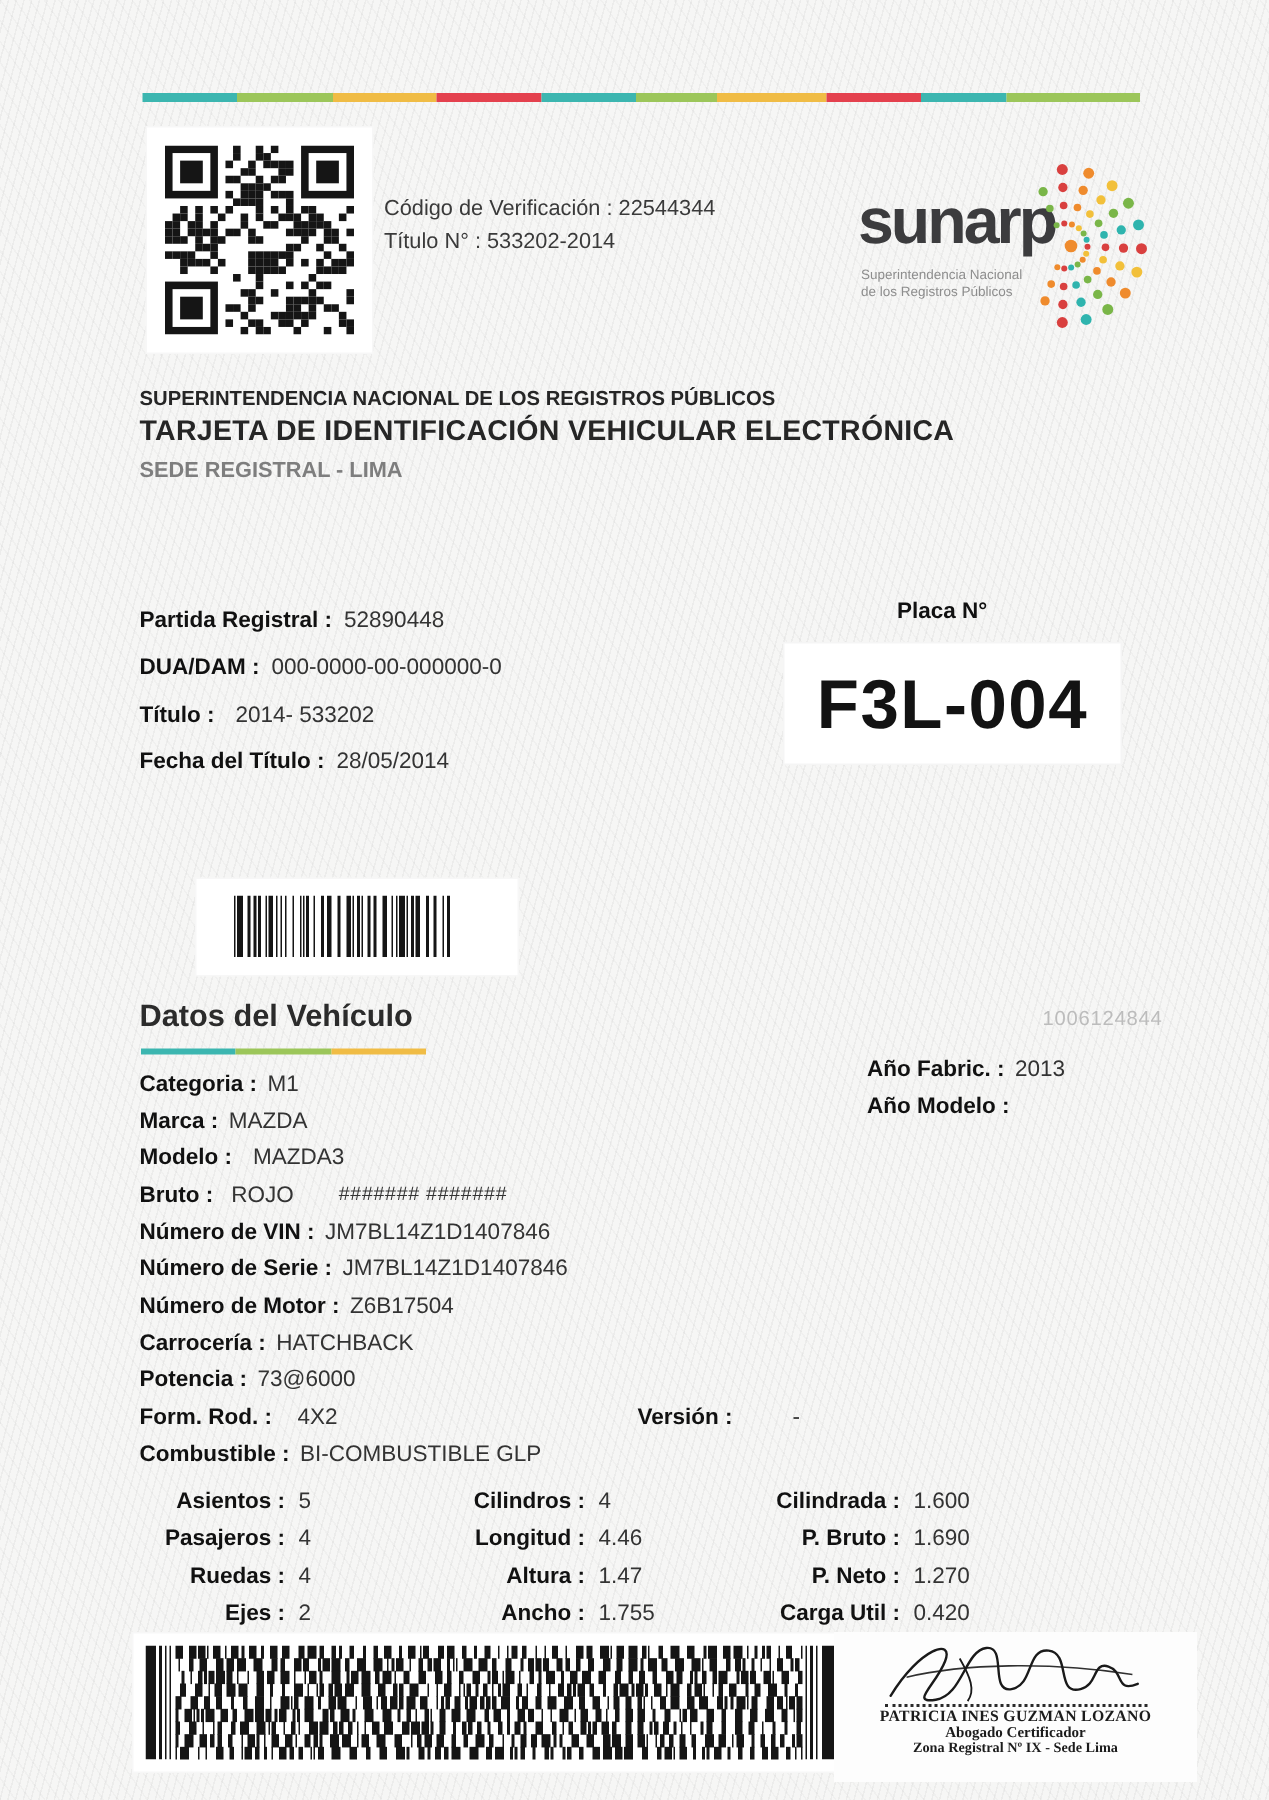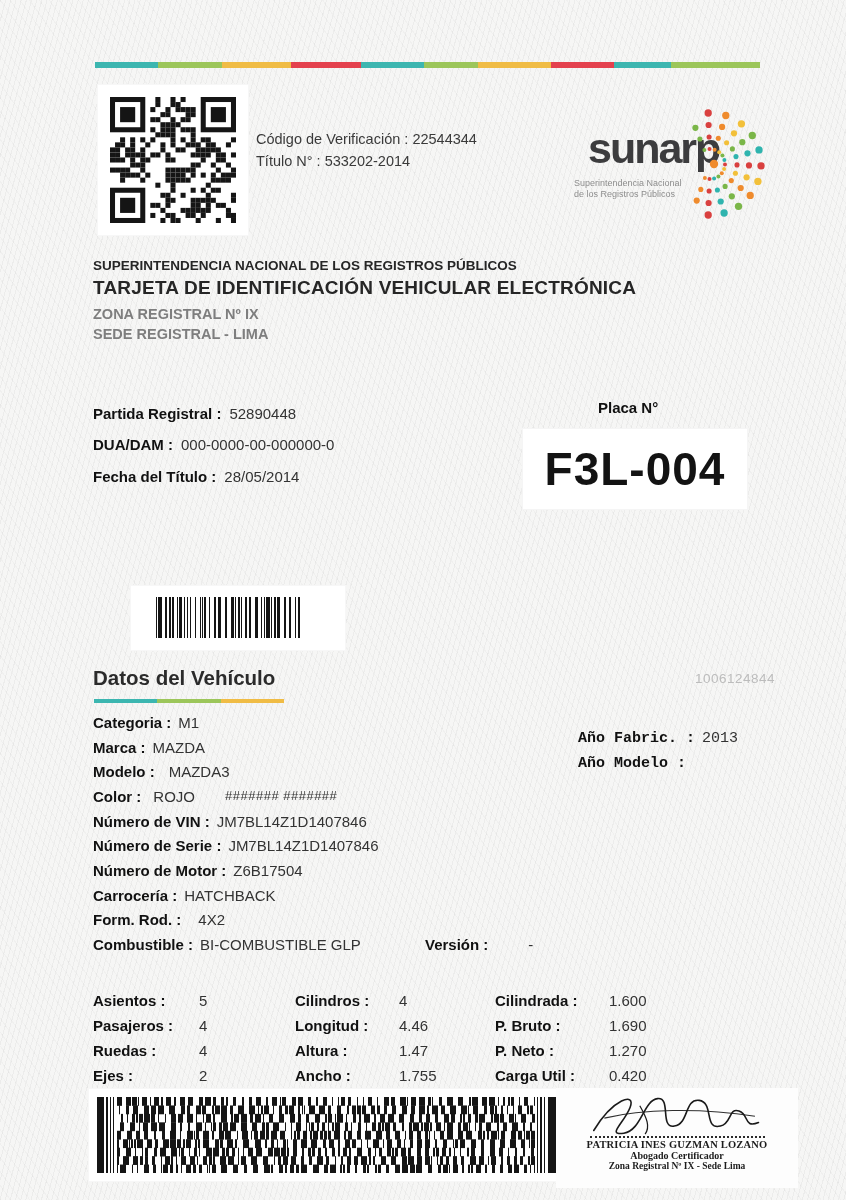--- a/index.html
+++ b/index.html
@@ -13,21 +13,21 @@
   }
   .whitebox{position:absolute;background:#fff;border:1px solid rgba(0,0,0,0.03);}
   
   .stripe{position:absolute;left:95px;top:62px;width:665px;height:6px;display:flex;}
   .stripe span{height:100%;}
   
   .vertext{position:absolute;left:256px;top:129px;font-size:14.5px;color:#3a3a3a;line-height:21.5px;}
   .vertext .vlab{color:#3a3a3a;}
   
   .logo{position:absolute;left:572px;top:88px;width:210px;height:140px;}
-  .logo .wordmark{position:absolute;left:16px;top:36px;font-size:43px;font-weight:bold;color:#3c3c3e;letter-spacing:-2px;}
+  .logo .wordmark{position:absolute;left:0;top:36px;font-size:43px;font-weight:bold;color:#3c3c3e;letter-spacing:-2px;}
   .logo .tagline{position:absolute;left:2px;top:90px;font-size:9px;color:#8d8d8d;line-height:11px;}
   .logo svg{position:absolute;left:120px;top:-2px;}
   
   .titles{position:absolute;left:93px;top:258px;color:#262626;}
   .t-country{font-size:17px;font-weight:bold;margin-bottom:5px;}
   .t-inst{font-size:13.5px;font-weight:bold;margin-bottom:4px;}
   .t-doc{font-size:19px;font-weight:bold;margin-bottom:7px;letter-spacing:0.2px;}
   .t-zone,.t-office{font-size:14.5px;font-weight:bold;color:#7e7e7e;margin-bottom:4px;}
   
   .registry{position:absolute;left:93px;top:398px;}
@@ -45,28 +45,28 @@
   .sec-title{position:absolute;left:93px;top:666px;font-size:20.5px;font-weight:bold;color:#2b2b2b;}
   .sec-underline{position:absolute;left:94px;top:699px;width:190px;height:3.5px;display:flex;}
   .sec-underline span{flex:1;height:100%;}
   .watermark{position:absolute;left:695px;top:671px;font-size:13.5px;color:#bcbcbc;letter-spacing:0.5px;}
   
   .vfields{position:absolute;left:93px;top:714px;}
   .vrow{height:24.66px;display:flex;font-size:15px;}
   .vrow .lab{font-weight:bold;color:#111;margin-right:7px;white-space:pre;}
   .vrow .val{color:#333;}
   .vrow .extra{color:#333;margin-left:30px;font-size:13px;letter-spacing:0.5px;}
-  .vright{position:absolute;left:578px;top:730px;font-family:Liberation Mono, monospace;}
+  .vright{position:absolute;left:578px;top:704px;}
   .version{position:absolute;left:425px;top:936px;}
   .version .vrow{height:24.66px;gap:33px;}
   
   .stats-col{position:absolute;top:988px;}
   .col1{left:93px;}  .col2{left:295px;} .col3{left:495px;}
   .srow{height:25px;display:flex;align-items:center;font-size:15px;}
-  .srow .lab{font-weight:bold;color:#111;text-align:left;margin-right:9px;white-space:pre;}
+  .srow .lab{font-weight:bold;color:#111;text-align:right;margin-right:9px;white-space:pre;}
   .col1 .lab{width:97px;} .col2 .lab{width:95px;} .col3 .lab{width:105px;}
   .srow .val{color:#333;}
   
   .pdf-box{left:88px;top:1088px;width:478px;height:92px;}
   .pdf-box svg{position:absolute;left:8px;top:8px;}
   
   .sig-box{left:556px;top:1088px;width:242px;height:100px;background:#fdfdfd;border:none;text-align:center;}
   .sig-box svg{display:block;margin:0 auto;}
   .sig-dotted{width:175px;margin:-14px auto 1px auto;border-top:2px dotted #2a2a2a;}
   .sig-name{font-family:"Liberation Serif",serif;font-weight:bold;font-size:10.5px;color:#1c1c1c;letter-spacing:0.2px;}
@@ -363,32 +363,35 @@
       </svg>
     <div class="tagline">
       <div>Superintendencia Nacional</div>
       <div>de los Registros Públicos</div>
     </div>
   </div>
 
   <div class="titles">
     <div class="t-inst">SUPERINTENDENCIA NACIONAL DE LOS REGISTROS PÚBLICOS</div>
     <div class="t-doc">TARJETA DE IDENTIFICACIÓN VEHICULAR ELECTRÓNICA</div>
-    <div class="t-zone">ZONA REGISTRAL Nº IX</div>
     <div class="t-office">SEDE REGISTRAL - LIMA</div>
   </div>
 
   <div class="registry">
     <div class="rrow">
         <span class="lab">Partida Registral :</span>
         <span class="val">52890448</span>
       </div>
     <div class="rrow">
         <span class="lab">DUA/DAM :</span>
         <span class="val">000-0000-00-000000-0</span>
+      </div>
+    <div class="rrow">
+        <span class="lab">Título :</span>
+        <span class="val" style="margin-left:6px">2014- 533202</span>
       </div>
     <div class="rrow">
         <span class="lab">Fecha del Título :</span>
         <span class="val">28/05/2014</span>
       </div>
   </div>
 
   <div class="plate-label">Placa N°</div>
   <div class="plate-box">
     <span class="plate-num">F3L-004</span>
@@ -449,39 +452,43 @@
       </div>
     <div class="vrow">
         <span class="lab">Marca :</span>
         <span class="val">MAZDA</span>
       </div>
     <div class="vrow">
         <span class="lab">Modelo :</span>
         <span class="val" style="margin-left:7px">MAZDA3</span>
       </div>
     <div class="vrow">
-        <span class="lab">Color :</span>
+        <span class="lab">Bruto :</span>
         <span class="val" style="margin-left:5px">ROJO</span>
         <span class="extra">####### #######</span>
       </div>
     <div class="vrow">
         <span class="lab">Número de VIN :</span>
         <span class="val">JM7BL14Z1D1407846</span>
       </div>
     <div class="vrow">
         <span class="lab">Número de Serie :</span>
         <span class="val">JM7BL14Z1D1407846</span>
       </div>
     <div class="vrow">
         <span class="lab">Número de Motor :</span>
         <span class="val">Z6B17504</span>
       </div>
     <div class="vrow">
         <span class="lab">Carrocería :</span>
         <span class="val">HATCHBACK</span>
+      </div>
+    <div class="vrow">
+        <span class="lab">Potencia :</span>
+        <span class="val">73@6000</span>
       </div>
     <div class="vrow">
         <span class="lab">Form. Rod. :</span>
         <span class="val" style="margin-left:10px">4X2</span>
       </div>
     <div class="vrow">
         <span class="lab">Combustible :</span>
         <span class="val">BI-COMBUSTIBLE GLP</span>
       </div>
   </div>

